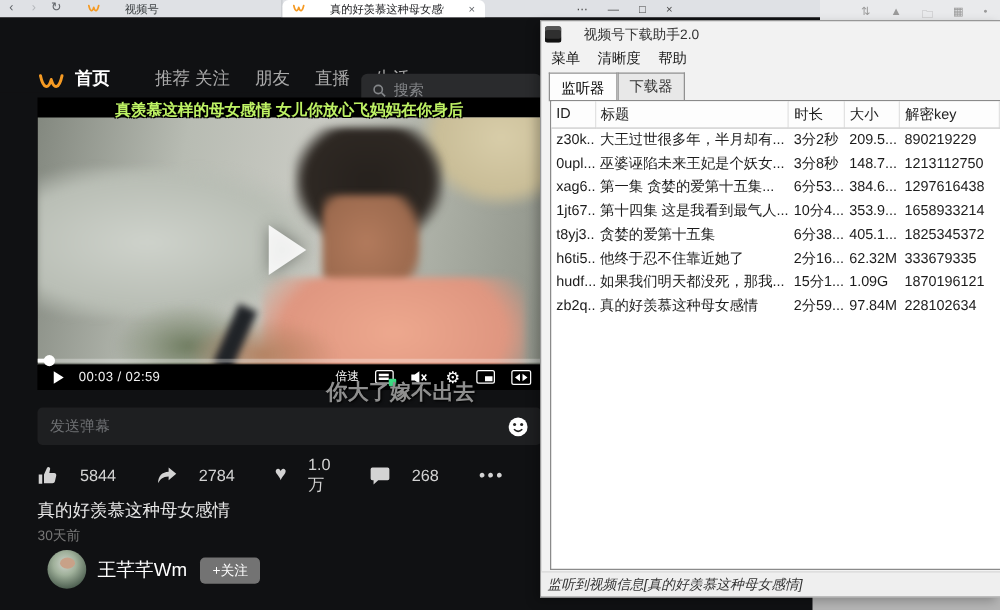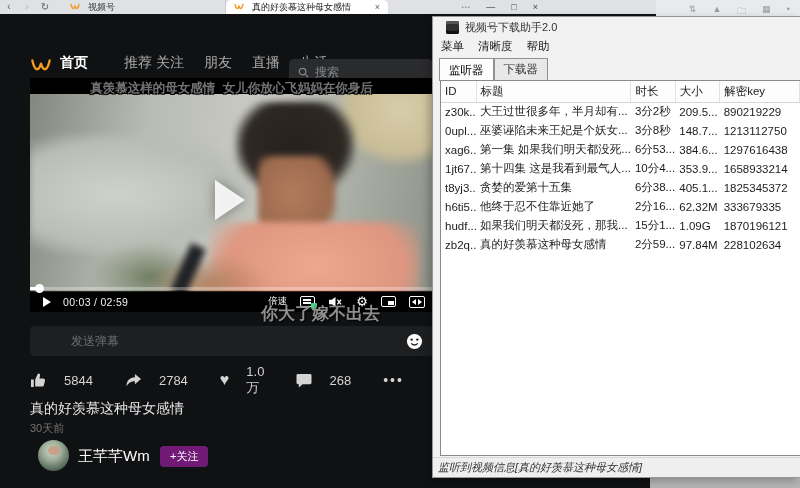--- a/index.html
+++ b/index.html
@@ -4,37 +4,37 @@
 <style>
   * { margin:0; padding:0; box-sizing:border-box; }
   html,body { width:800px; height:488px; overflow:hidden; font-family:"Liberation Sans", sans-serif; background:#e9eaec; }
   .abs { position:absolute; }
 
   
   #browser { position:absolute; left:0; top:0; width:656px; height:488px; background:#101113; }
   #tabstrip { position:absolute; left:0; top:0; width:656px; height:14px; background:#dfe1e5; display:flex; align-items:center; }
   .navbtn { width:18px; text-align:center; font-size:10px; color:#5f6368; line-height:14px; }
   .navbtn.dis { color:#b4b7bb; }
-  .tab { height:14px; display:flex; align-items:center; gap:8px; padding:0 8px; font-size:9px; color:#3c4043; }
+  .tab { height:14px; display:flex; align-items:center; gap:20px; padding:0 8px; font-size:9px; color:#3c4043; }
   .tab.inactive { width:164px; border-right:1px solid #c6c9cd; }
   .tab.active { width:162px; background:#ffffff; border-radius:5px 5px 0 0; color:#202124; }
   .tab .title { white-space:nowrap; overflow:hidden; flex:1; }
   .tab .close { font-size:9px; color:#5f6368; }
   #winctl { position:absolute; right:118px; top:0; height:14px; display:flex; gap:16px; align-items:center; font-size:9px; color:#444; }
 
   
   #navbar { position:absolute; left:0; top:14px; width:656px; height:60px; background:#101113; }
   .navitem { position:absolute; top:40px; font-size:14px; color:#a9a9a9;text-align:center; }
   .navitem.active { color:#ffffff; font-weight:bold; }
   #searchbox { position:absolute; left:289px; top:45px; width:144px; height:26px; background:#2a2b2d; border-radius:5px; display:flex; align-items:center; padding:0 9px; gap:6px; }
   #searchbox span { font-size:12px; color:#85878a; }
 
   
   #player { position:absolute; left:30px; top:78px; width:403px; height:234px; background:#000; overflow:hidden; }
-  #vcaption { position:absolute; left:0; top:2px; width:100%; text-align:center; font-size:12.5px; font-weight:bold; color:#737373; text-shadow:1px 1px 0 #000,-1px 1px 0 #000,1px -1px 0 #000,-1px -1px 0 #000; z-index:5;font-family:Liberation Mono, monospace; }
+  #vcaption { position:absolute; left:0; top:2px; width:100%; text-align:center; font-size:12.5px; font-weight:bold; color:#bef264; text-shadow:1px 1px 0 #000,-1px 1px 0 #000,1px -1px 0 #000,-1px -1px 0 #000; z-index:5; }
   #scene { position:absolute; left:0; top:16px; width:100%; height:198px; background:linear-gradient(100deg,#83887f 0%,#b8bcb3 28%,#c9cac3 52%,#a9ada3 78%,#8e9288 100%); overflow:hidden; }
   #scene > div { position:absolute; filter:blur(3px); }
   .lamp { right:-12px; top:-8px; width:110px; height:80px; background:radial-gradient(ellipse at 60% 30%,#d8cda9 0%,#c9bd97 55%,transparent 72%); }
   .couch { left:0; top:40px; width:220px; height:120px; background:radial-gradient(ellipse at 40% 50%,#ced2cb 0%,#b9beb5 60%,transparent 80%); }
   .plant { left:60px; bottom:-20px; width:120px; height:70px; background:radial-gradient(ellipse,#6f7c60 0%,transparent 70%); }
   .hair { left:205px; top:8px; width:120px; height:95px; background:radial-gradient(ellipse at 50% 45%,#26211d 0%,#2e2823 60%,transparent 75%); }
   .face { left:228px; top:62px; width:78px; height:85px; background:radial-gradient(ellipse at 45% 45%,#b27a5c 0%,#9c6a4e 65%,transparent 80%); }
   .shirt { left:180px; top:128px; width:210px; height:110px; background:radial-gradient(ellipse at 50% 40%,#eda88e 0%,#df9680 60%,transparent 82%); }
   .arm { left:120px; top:160px; width:120px; height:60px; background:radial-gradient(ellipse,#b3805f 0%,transparent 70%); }
   .phone { left:150px; top:150px; width:16px; height:52px; background:#202327; transform:rotate(24deg); filter:blur(1px); }
@@ -54,39 +54,39 @@
   .ico-pip::after { content:""; position:absolute; right:1px; bottom:1px; width:6px; height:4px; background:#fff; }
   .ico-wide { position:relative; width:16px; height:12px; border:1.5px solid #fff; border-radius:2px; display:flex; align-items:center; justify-content:center; gap:2px; }
   .ico-wide i { display:block; width:0; height:0; border-top:3px solid transparent; border-bottom:3px solid transparent; }
   .ico-wide i.l { border-right:4px solid #fff; }
   .ico-wide i.r { border-left:4px solid #fff; }
   .gear { font-size:13px; line-height:13px; color:#fff; }
   #subtitle { position:absolute; left:120px; top:302px; width:260px; text-align:right; font-size:17px; font-weight:bold; color:#8f8f8f; text-shadow:1px 1px 2px #000; z-index:8; }
 
   
   #danmaku { position:absolute; left:30px; top:326px; width:403px; height:30px; background:#1e1f21; border-radius:4px; display:flex; align-items:center; padding:0 10px; }
-  #danmaku .ph { font-size:12px; color:#6e7073; flex:1;margin-left:31px; }
+  #danmaku .ph { font-size:12px; color:#6e7073; flex:1; }
 
   
   #engage { position:absolute; left:30px; top:368px; width:403px; height:24px; display:flex; align-items:center; color:#d3d3d3; }
   .egroup { display:flex; align-items:center; gap:17px; margin-right:32px; }
   .egroup .cnt { font-size:13px; }
   .heartglyph { font-size:16px; color:#d3d3d3; line-height:16px; }
   .moredots { font-size:14px; letter-spacing:2px; color:#d3d3d3; }
 
   #posttitle { position:absolute; left:30px; top:400px; font-size:14px; color:#e6e6e6; }
   #posttime { position:absolute; left:30px; top:421px; font-size:11px; color:#767676; }
   #avatar { position:absolute; left:38px; top:440px; width:31px; height:31px; border-radius:50%; background:radial-gradient(circle at 45% 35%,#cfd4cc 0%,#9fb09a 35%,#46584a 80%); overflow:hidden; }
   #avatar::after { content:""; position:absolute; left:10px; top:6px; width:12px; height:9px; border-radius:50%; background:#c8a188; }
   #authname { position:absolute; left:78px; top:447px; font-size:15px; color:#fff; }
-  #followbtn { position:absolute; left:160px; top:446px; height:21px; padding:0 10px; background:#701a75; border-radius:4px; color:#fff; font-size:11px; display:flex; align-items:center; }
+  #followbtn { position:absolute; left:160px; top:446px; height:21px; padding:0 10px; background:#737373; border-radius:4px; color:#fff; font-size:11px; display:flex; align-items:center; }
 
   
   #dl { position:absolute; left:432px; top:16px; width:368px; height:462px; background:#f2f2f2; border:1px solid #979797; border-right:none; box-shadow:-3px 3px 8px rgba(0,0,0,.25); z-index:10; }
-  #dltitle { position:absolute; left:0; top:0; width:100%; height:20px; display:flex; align-items:center; gap:6px; padding-left:13px; }
+  #dltitle { position:absolute; left:0; top:0; width:100%; height:20px; display:flex; align-items:center; gap:18px; padding-left:3px; }
   #dlappicon { width:13px; height:13px; background:#2f2f2f; border-radius:2px; box-shadow:inset 0 3px 0 #555, inset 0 -3px 0 #111; }
   #dltitle span { font-size:11px; color:#333; }
   #dlmenu { position:absolute; left:0; top:20px; width:100%; height:18px; display:flex; align-items:center; gap:14px; padding-left:8px; }
   #dlmenu span { font-size:11.5px; color:#222; }
   #dltabs { position:absolute; left:6px; top:42px; height:21px; display:flex; align-items:flex-end; }
   .dltab { font-size:11.5px; padding:3px 9px; border:1px solid #919191; border-bottom:none; }
   .dltab.active { background:#fdfdfd; color:#000; position:relative; top:1px; padding-top:4px; }
   .dltab.inactive { background:#e8e8e8; color:#333; }
   #dltable { position:absolute; left:7px; top:63px; width:361px; height:376px; background:#fff; border:1px solid #8a8a8a; border-right:none; overflow:hidden; }
   table { border-collapse:collapse; table-layout:fixed; width:400px; }
@@ -282,21 +282,21 @@
           <tr>
             <td class="c-id">0upl...</td>
             <td class="c-title">巫婆诬陷未来王妃是个妖女...</td>
             <td class="c-dur">3分8秒</td>
             <td class="c-size">148.7...</td>
             <td class="c-key">1213112750</td>
             <td class="c-path"></td>
           </tr>
           <tr>
             <td class="c-id">xag6...</td>
-            <td class="c-title">第一集 如果我们明天都没死...</td>
+            <td class="c-title">第一集 贪婪的爱第十五集...</td>
             <td class="c-dur">6分53...</td>
             <td class="c-size">384.6...</td>
             <td class="c-key">1297616438</td>
             <td class="c-path"></td>
           </tr>
           <tr>
             <td class="c-id">1jt67...</td>
             <td class="c-title">第十四集 这是我看到最气人...</td>
             <td class="c-dur">10分4...</td>
             <td class="c-size">353.9...</td>

